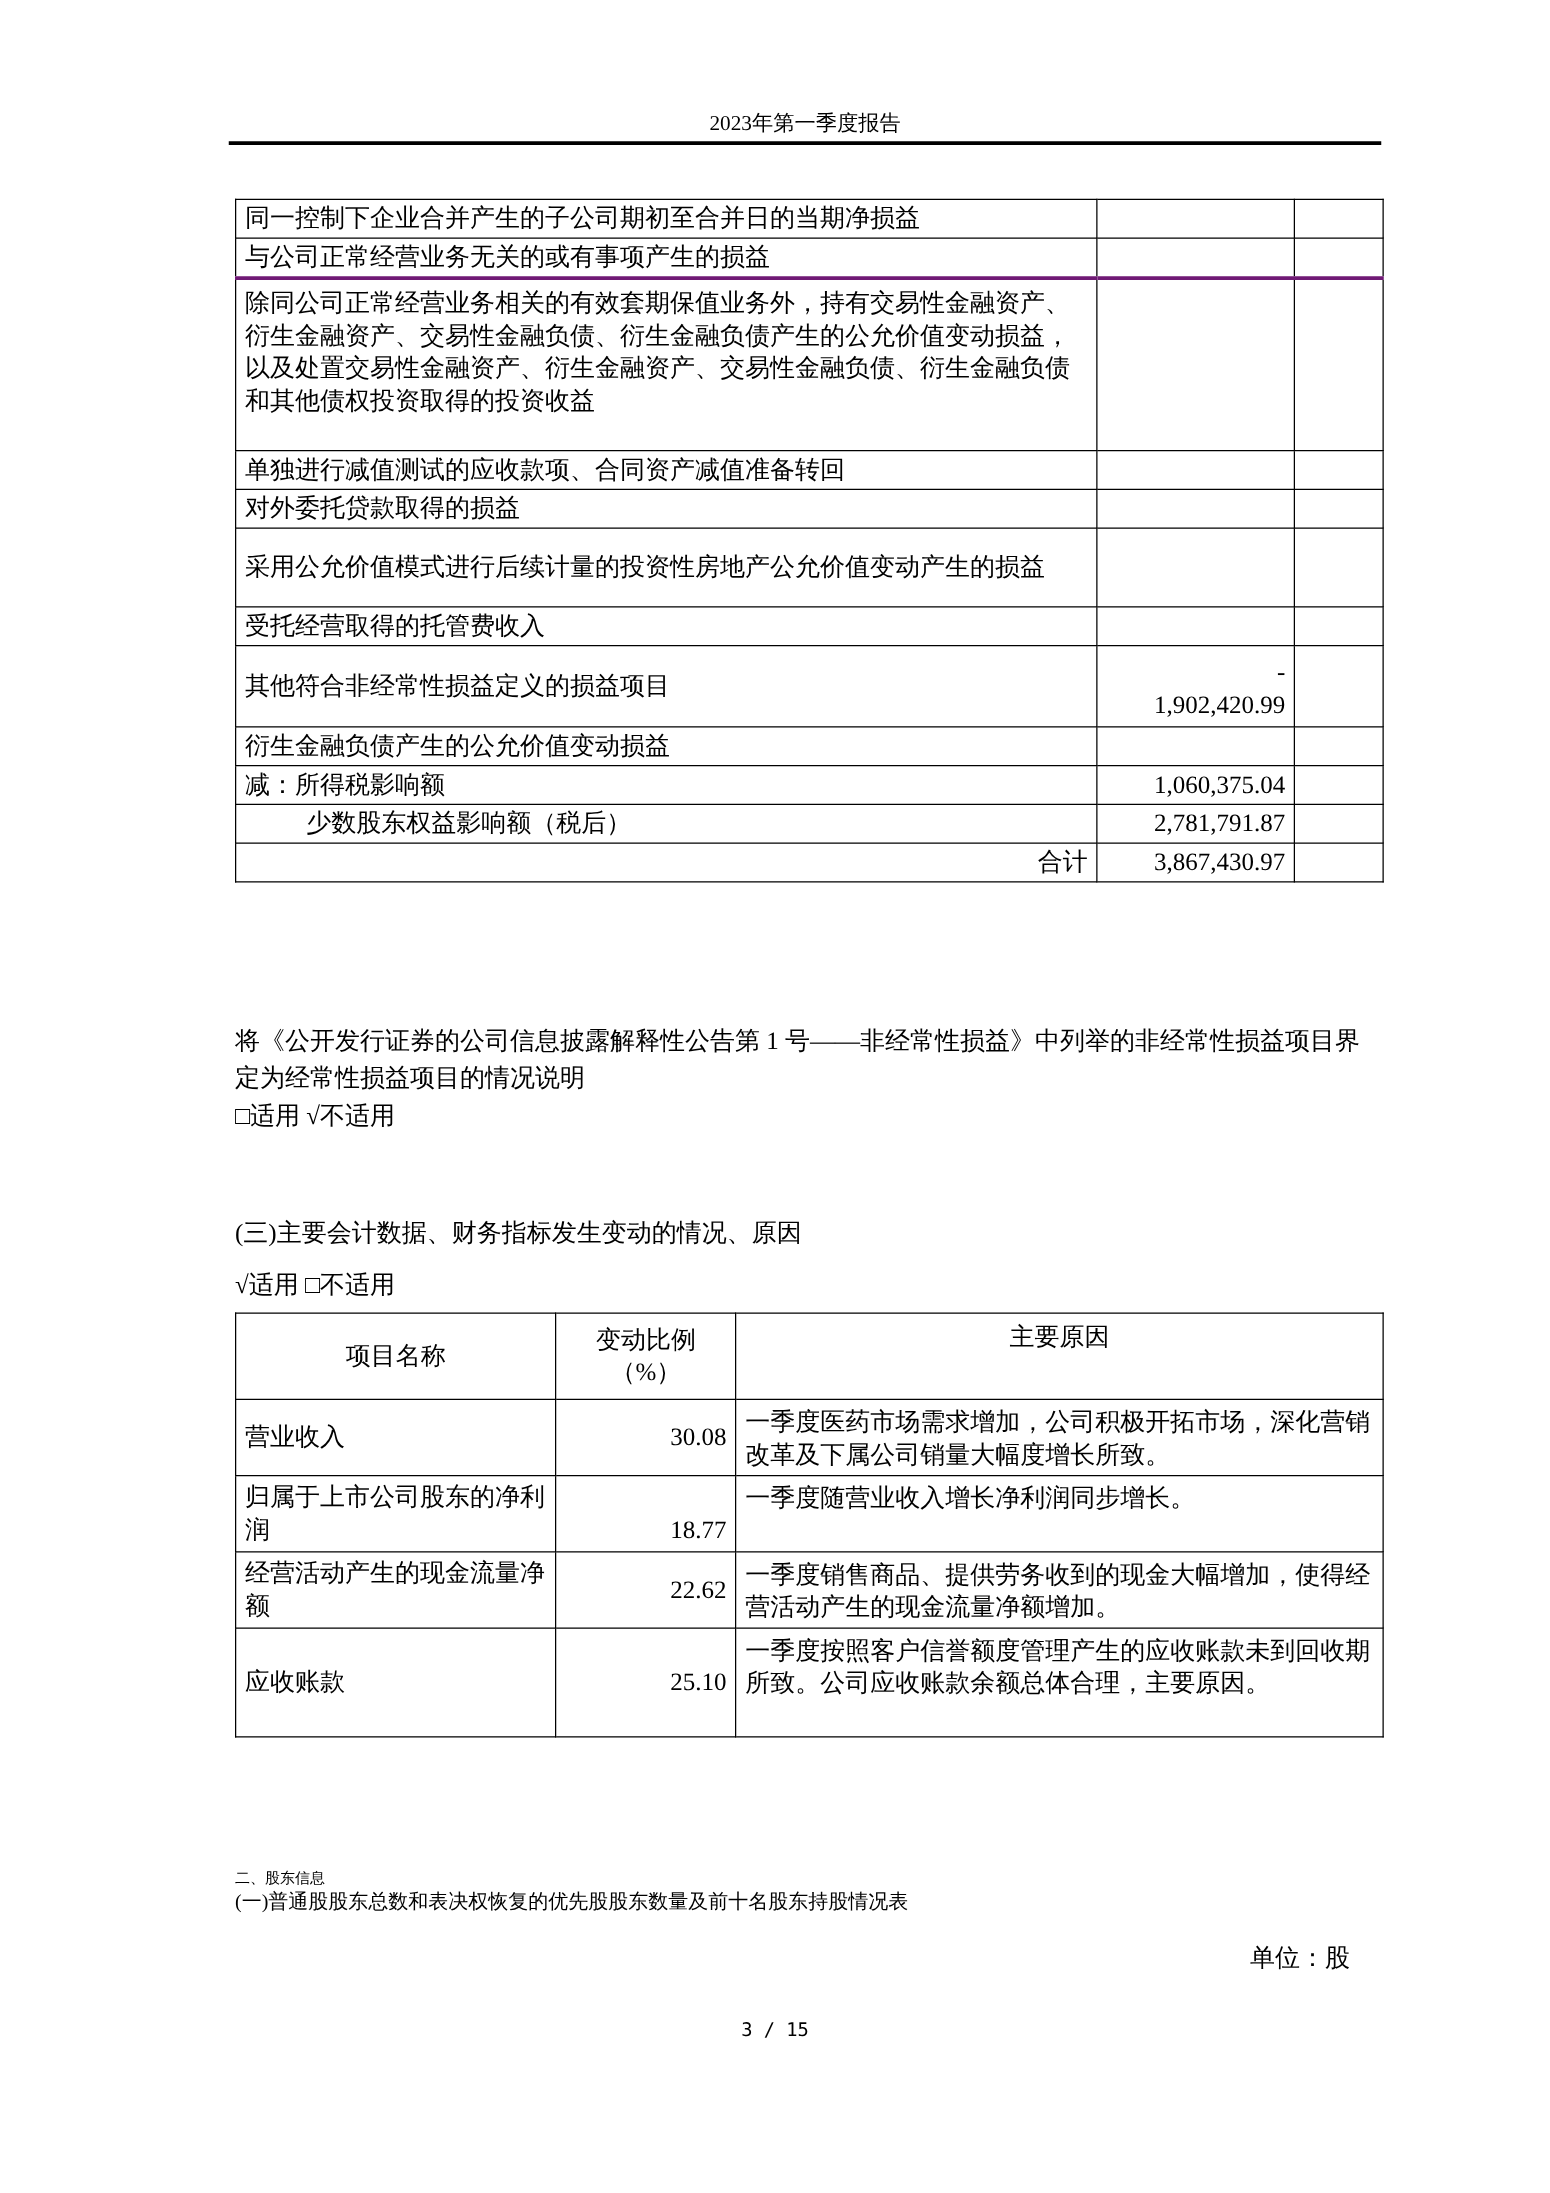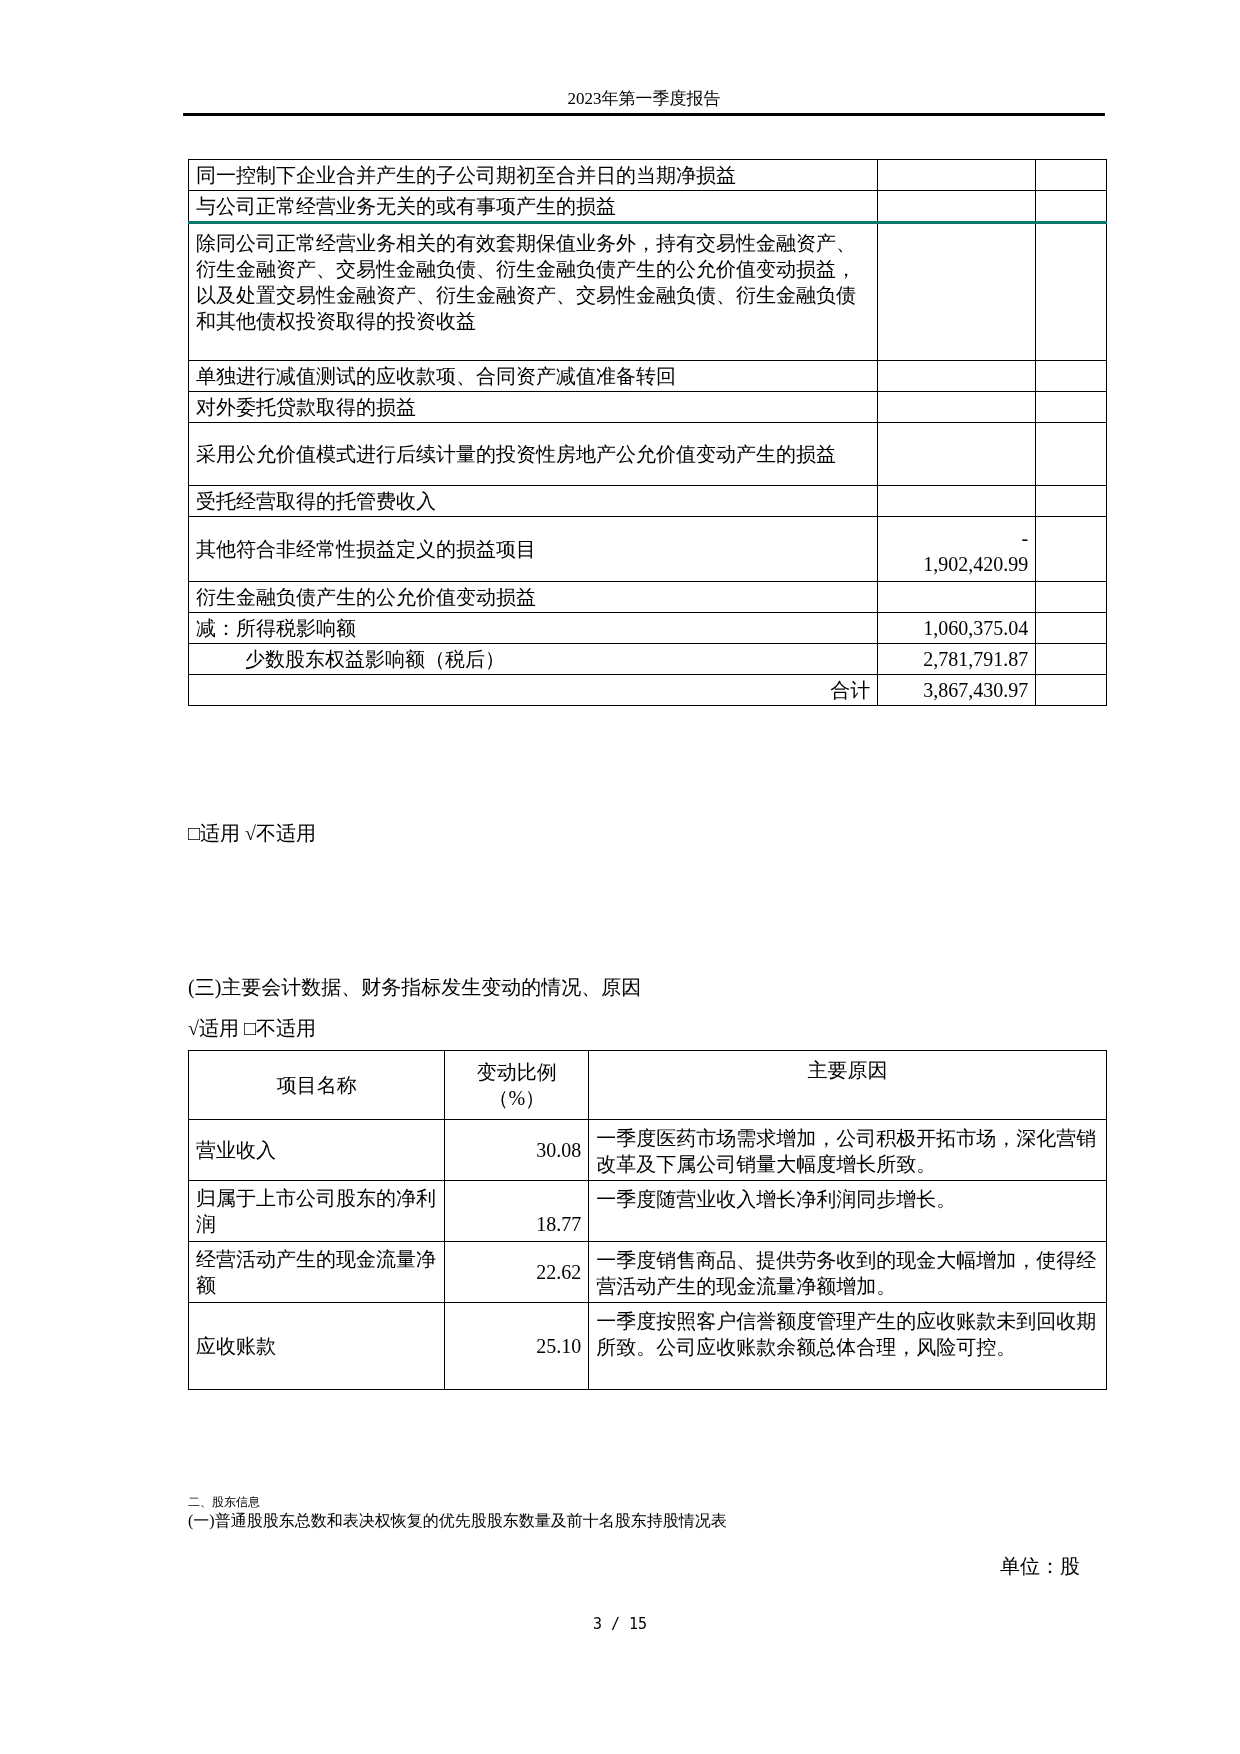--- a/index.html
+++ b/index.html
@@ -18,21 +18,21 @@
       background: #000;
     }
     table { border-collapse: collapse; position: absolute; border-radius: 16px; }
     td, th { border: 1.5px solid #000; padding: 0 7px; vertical-align: middle; font-weight: normal; }
     .t1 { left: 188px; top: 159px; width: 919px; }
     .t1 td { font-size: 20px; line-height: 26px; }
     .t1 .c1 { width: 670px; }
     .t1 .c2 { width: 146px; text-align: right; }
     .t1 .c3 { width: 60px; }
     .t1 tr.h33 td { height: 30px; }
-    .t1 tr.thick td { border-top: 3px solid #0f766e; }
+    .t1 tr.thick td { border-top: 3px solid #701a75; }
     .t1 .center { text-align: right; }
     .t1 .indent { padding-left: 56px; }
     .neg-cell { vertical-align: bottom; padding-bottom: 4px; line-height: 26px; }
     .neg-sign { display: block; text-align: right; }
 
     .para { position: absolute; left: 188px; font-size: 20px; line-height: 30px; }
     .p1 { top: 818px; width: 910px; }
     .p2 { top: 972px; }
     .p3 { top: 1013px; }
 
@@ -121,20 +121,21 @@
   </tr>
   <tr class="h33">
     <td class="c1 center">合计</td>
     <td class="c2">3,867,430.97</td>
     <td class="c3"></td>
   </tr>
 </tbody>
   </table>
 
 <div class="para p1">
+  <div>将《公开发行证券的公司信息披露解释性公告第 1 号——非经常性损益》中列举的非经常性损益项目界定为经常性损益项目的情况说明</div>
   <div class="chk-line">□适用 √不适用</div>
 </div>
 
 <div class="para p2">(三)主要会计数据、财务指标发生变动的情况、原因</div>
 <div class="para p3">√适用 □不适用</div>
 
 <table class="t2">
   <tbody>
       <tr class="hdr">
     <th class="c1">项目名称</th>
@@ -155,21 +156,21 @@
     <td class="c3">一季度随营业收入增长净利润同步增长。</td>
   </tr>
   <tr>
     <td class="c1" style="height:60px;">经营活动产生的现金流量净额</td>
     <td class="c2">22.62</td>
     <td class="c3">一季度销售商品、提供劳务收到的现金大幅增加，使得经营活动产生的现金流量净额增加。</td>
   </tr>
   <tr>
     <td class="c1" style="height:86px;">应收账款</td>
     <td class="c2">25.10</td>
-    <td class="c3">一季度按照客户信誉额度管理产生的应收账款未到回收期所致。公司应收账款余额总体合理，风险可控。</td>
+    <td class="c3">一季度按照客户信誉额度管理产生的应收账款未到回收期所致。公司应收账款余额总体合理，主要原因。</td>
   </tr>
 </tbody>
   </table>
 
 <div class="sec-title">二、股东信息</div>
 <div class="sub-title">(一)普通股股东总数和表决权恢复的优先股股东数量及前十名股东持股情况表</div>
 <div class="unit">单位：股</div>
 
 <div class="page-num">3 / 15</div>
 

